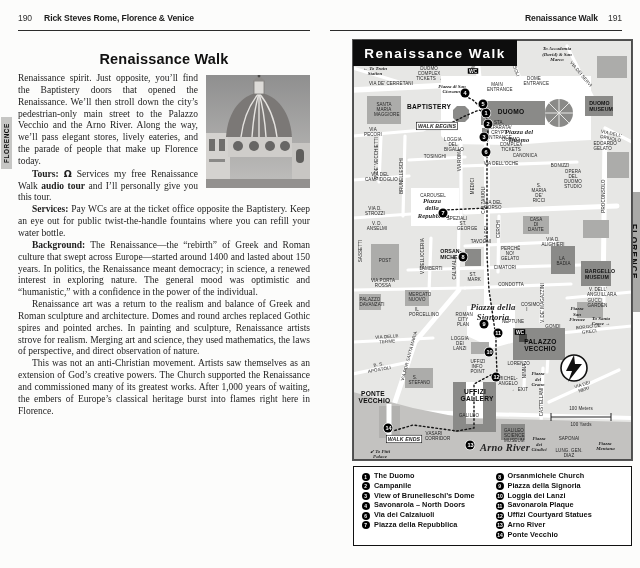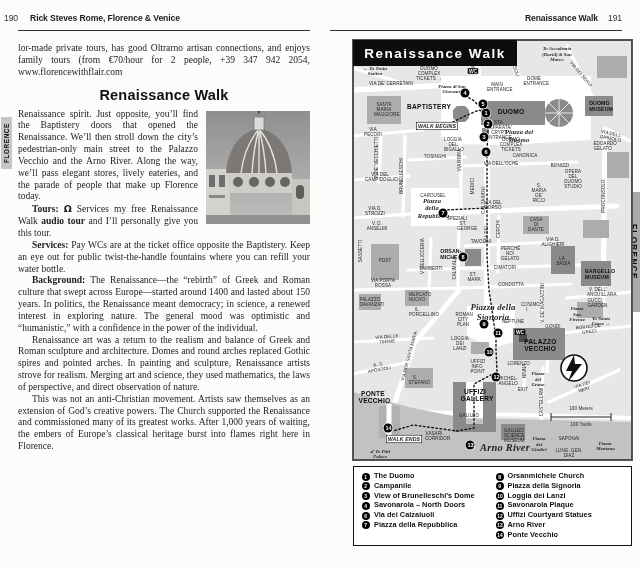--- a/index.html
+++ b/index.html
@@ -3,21 +3,21 @@
 <meta charset="utf-8">
 <style>
   html,body{margin:0;padding:0;background:#e9e7e2;}
   .book{position:relative;width:640px;height:568px;background:#fcfcfb;overflow:hidden;
         font-family:"Liberation Serif",serif;color:#1c1c1c;}
   
   .ph{position:absolute;top:13px;font-family:"Liberation Sans",sans-serif;font-size:8.6px;
       letter-spacing:-.1px;white-space:nowrap;}
   .ph .pnum{font-weight:400;color:#333;}
   .ph .ptitle{font-weight:700;}
-  .ph-left{left:4px;text-align:right;} .ph-left .pnum{margin-right:12px;}
+  .ph-left{left:18px;text-align:right;} .ph-left .pnum{margin-right:12px;}
   .ph-right{right:18px;text-align:right;} .ph-right .pnum{margin-left:10px;}
   .rule{position:absolute;top:30px;height:1px;background:#2b2b2b;}
   .rule-l{left:18px;width:292px;} .rule-r{left:330px;width:292px;}
   
   .tab{position:absolute;display:flex;align-items:center;justify-content:center;
        font-family:"Liberation Sans",sans-serif;font-weight:700;color:#111;}
   .tab-l{left:1px;top:117px;width:11px;height:52px;background:#c6c6c4;font-size:6.4px;
          writing-mode:vertical-rl;transform:rotate(180deg);letter-spacing:.6px;}
   .tab-r{right:0;top:192px;width:13px;height:120px;background:#a9a9a7;font-size:8.4px;
          writing-mode:vertical-rl;letter-spacing:1.2px;}
@@ -70,21 +70,20 @@
 
 <div class="book">
 
   <div class="ph ph-left">
     <span class="pnum">190</span><span class="ptitle">Rick Steves Rome, Florence &amp; Venice</span>
   </div>
   <div class="rule rule-l"></div>
   <div class="tab tab-l">FLORENCE</div>
 
   <div class="lcol">
-    <p>lor-made private tours, has good Oltrarno artisan connections, and enjoys family tours (from €70/hour for 2 people, +39 347 942 2054, www.florencewithflair.com</p>
     <h1 class="walk">Renaissance Walk</h1>
     <div class="photo">
       <svg viewBox="0 0 104 113">
         <defs>
           <linearGradient id="sky" x1="0" y1="0" x2="0" y2="1">
             <stop offset="0" stop-color="#8f8f8f"></stop>
               <stop offset="1" stop-color="#c0bfbd"></stop>
           </linearGradient>
         </defs>
         <rect width="104" height="113" fill="url(#sky)"></rect>

